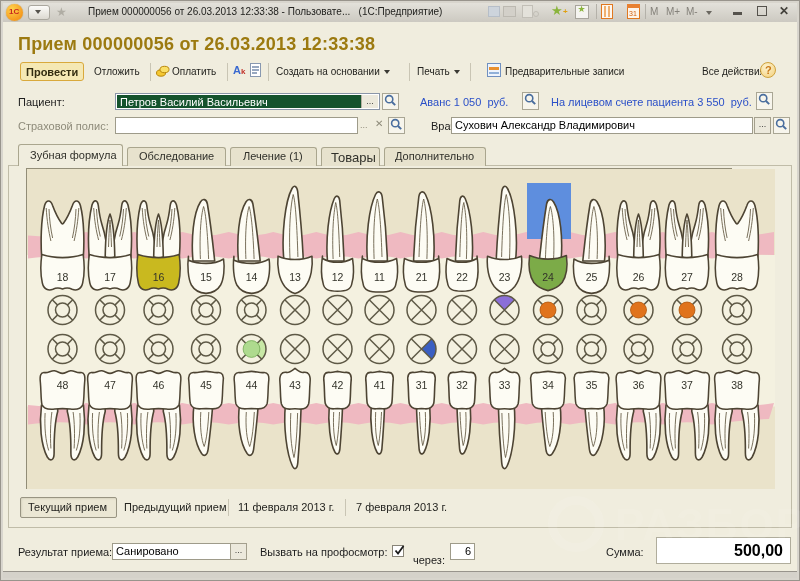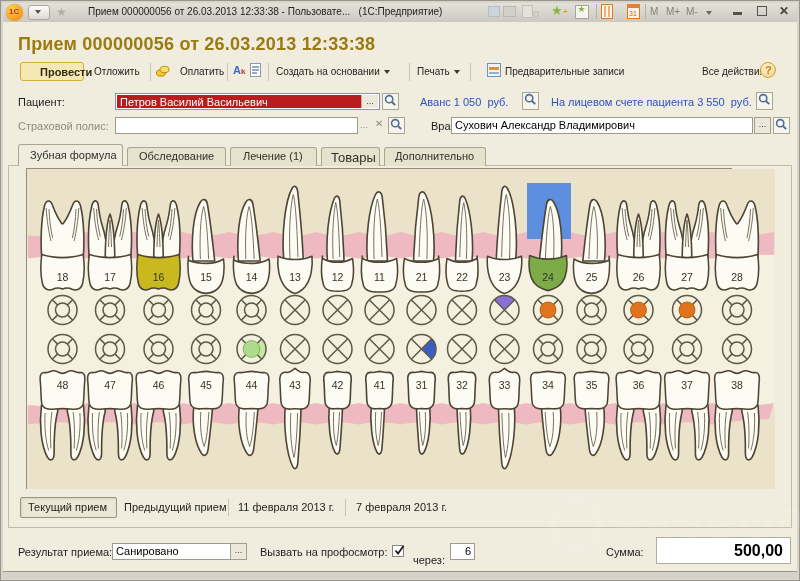--- a/index.html
+++ b/index.html
@@ -55,28 +55,28 @@
 <div class="abs" style="left:733px;top:12px;width:9px;height:3px;background:#55524c;"></div>
 <div class="abs" style="left:757px;top:6px;width:10px;height:10px;border:1.5px solid #55524c;"></div>
 <div class="abs" style="left:779px;top:4px;font-size:12px;font-weight:bold;color:#44423c;">✕</div>
 
 <div class="abs" style="left:3px;top:22px;width:794px;height:549px;background:#f0edde;"></div>
 
 <div class="abs" style="left:18px;top:34px;font-size:18px;font-weight:bold;color:#9c7a10;letter-spacing:0.2px;">Прием 000000056 от 26.03.2013 12:33:38</div>
 
 <div class="abs" style="left:20px;top:62px;width:64px;height:19px;border-radius:3px;background:#f5e8b4;
   border:1px solid #d9a93c;"></div>
-<div class="abs" style="left:40px;top:66px;font-size:11px;font-weight:bold;color:#332c10;">Провести</div>
+<div class="abs" style="left:26px;top:66px;font-size:11px;font-weight:bold;color:#332c10;">Провести</div>
 <div class="tbt" style="left:94px;">Отложить</div>
 <div class="sep" style="left:150px;"></div>
 <svg class="abs" style="left:156px;top:64px" width="14" height="14" viewBox="0 0 14 14">
   <ellipse cx="5" cy="9" rx="4.5" ry="3.2" fill="#f5c832" stroke="#b8860b"></ellipse>
   <ellipse cx="8.5" cy="5.5" rx="4.5" ry="3.2" fill="#fadf66" stroke="#b8860b"></ellipse>
 </svg>
-<div class="tbt" style="left:180px;">Оплатить</div>
+<div class="tbt" style="left:172px;">Оплатить</div>
 <div class="sep" style="left:227px;"></div>
 <div class="abs" style="left:233px;top:64px;font-size:11px;font-weight:bold;color:#3a6ad0;">A<span style="font-size:8px;color:#c03028;">k</span></div>
 <div class="abs" style="left:250px;top:63px;width:11px;height:14px;background:#fff;border:1px solid #8898b0;"></div>
 <div class="abs" style="left:252px;top:66px;width:7px;height:1.5px;background:#98a8c0;"></div>
 <div class="abs" style="left:252px;top:69px;width:7px;height:1.5px;background:#98a8c0;"></div>
 <div class="abs" style="left:252px;top:72px;width:5px;height:1.5px;background:#98a8c0;"></div>
 <div class="sep" style="left:268px;"></div>
 <div class="tbt" style="left:276px;">Создать на основании<span class="arr"></span></div>
 <div class="sep" style="left:409px;"></div>
 <div class="tbt" style="left:417px;">Печать<span class="arr"></span></div>
@@ -85,21 +85,21 @@
 <div class="abs" style="left:489px;top:67px;width:10px;height:3px;background:#e89030;"></div>
 <div class="abs" style="left:489px;top:72px;width:10px;height:2px;background:#90b0d8;"></div>
 <div class="tbt" style="left:505px;">Предварительные записи</div>
 <div class="tbt" style="left:675px;padding-left:27px;">Все действия<span class="arr"></span></div>
 <div class="abs" style="left:760px;top:62px;width:16px;height:16px;border-radius:50%;
   background:radial-gradient(circle at 40% 30%,#fdf3d0,#f2cf7a);border:1px solid #cfa23c;"></div>
 <div class="abs" style="left:765px;top:64px;font-size:11px;font-weight:bold;color:#c87818;">?</div>
 
 <div class="lbl" style="left:18px;top:96px;">Пациент:</div>
 <div class="field" style="left:115px;top:93px;width:265px;height:17px;border-color:#8a96a8;">
-  <span style="position:absolute;left:1px;top:1px;right:18px;bottom:1px;background:#b91c1c;color:#fff;padding:1px 3px;font-size:11px;">Петров Василий Васильевич</span>
+  <span style="position:absolute;left:1px;top:1px;right:18px;bottom:1px;background:#14532d;color:#fff;padding:1px 3px;font-size:11px;">Петров Василий Васильевич</span>
   <span style="position:absolute;right:1px;top:1px;width:17px;bottom:1px;background:#ece9dc;border-left:1px solid #b4b0a0;
     color:#3c3c38;font-size:9px;text-align:center;line-height:13px;">...</span>
 </div>
 <div class="magb" style="left:382px;top:93px;height:17px;line-height:15px;"><svg width="13" height="13" viewBox="0 0 13 13">
       <circle cx="5.2" cy="5.2" r="3.6" fill="none" stroke="#4a6e9e" stroke-width="1.6"></circle>
       <line x1="8" y1="8" x2="11.2" y2="11.2" stroke="#4a6e9e" stroke-width="1.9"></line>
     </svg></div>
 <div class="abs" style="left:420px;top:96px;font-size:11px;color:#2b50c8;">Аванс 1 050&nbsp; руб.</div>
 <div class="magb" style="left:522px;top:92px;height:18px;line-height:16px;"><svg width="13" height="13" viewBox="0 0 13 13">
       <circle cx="5.2" cy="5.2" r="3.6" fill="none" stroke="#4a6e9e" stroke-width="1.6"></circle>

